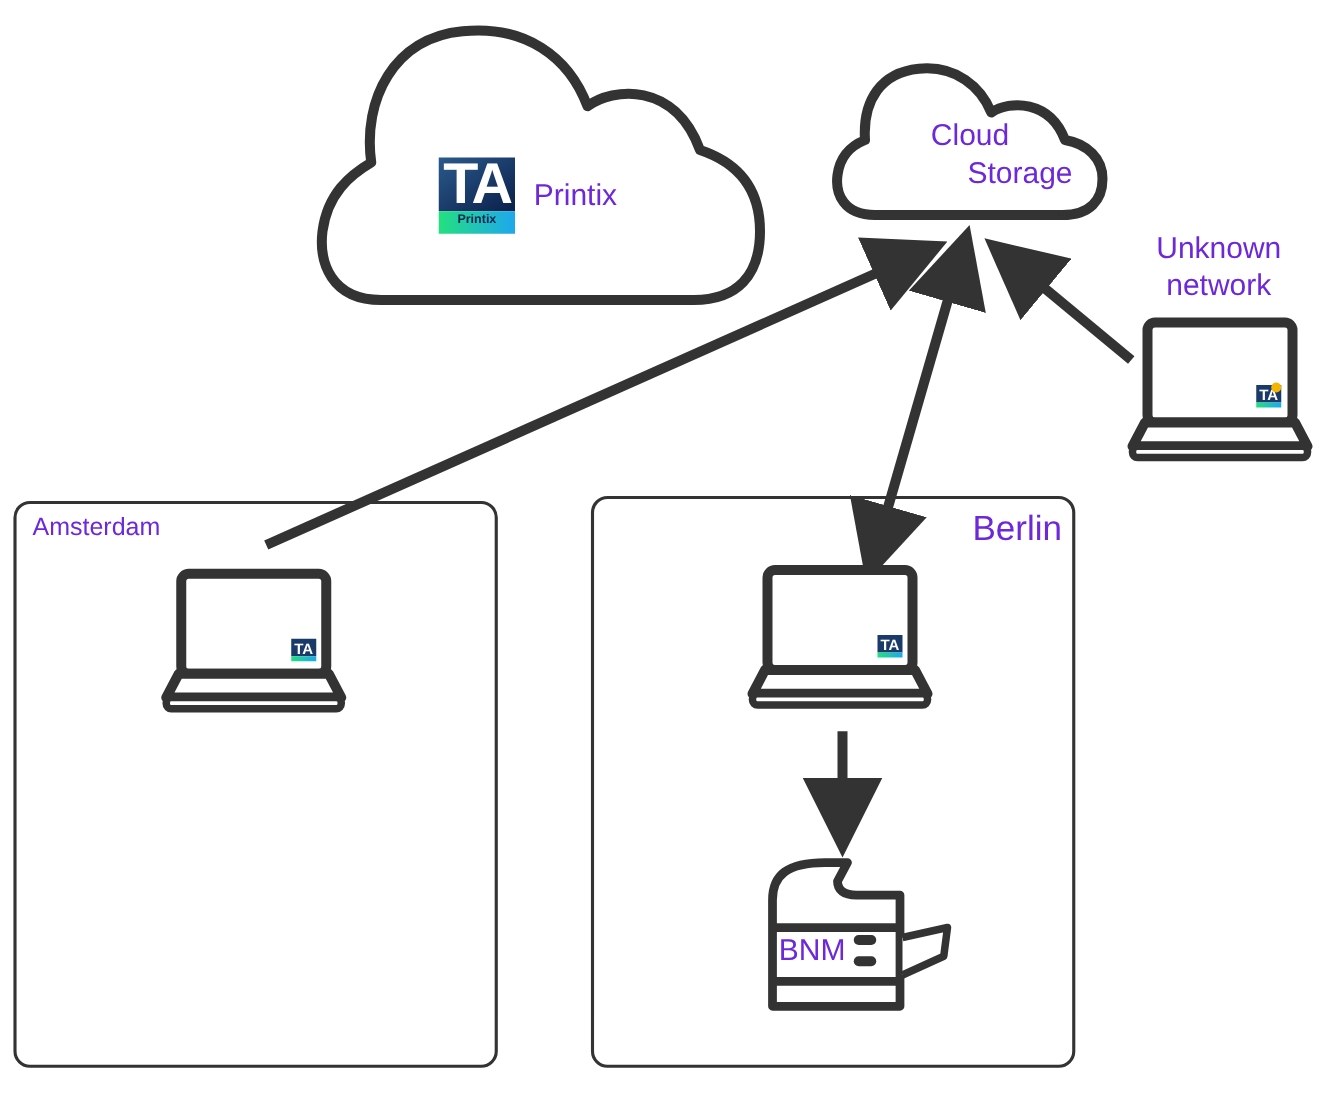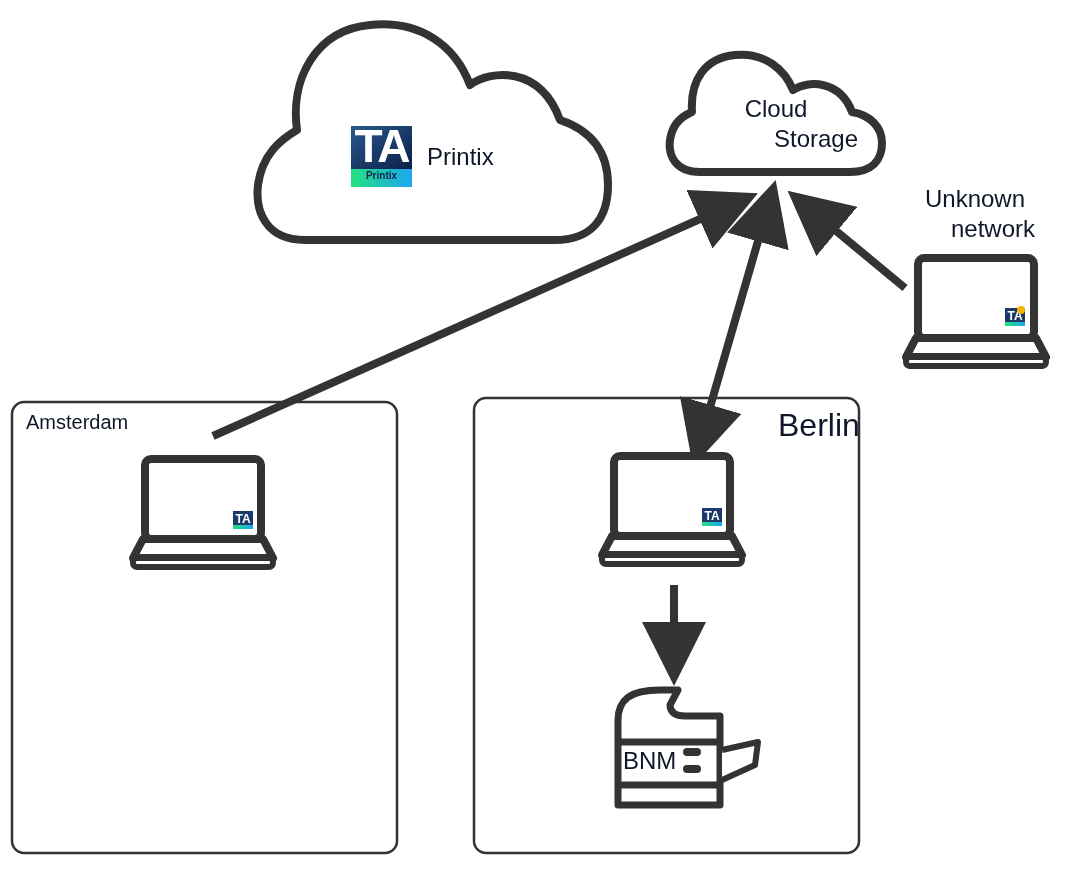--- a/index.html
+++ b/index.html
@@ -1,18 +1,18 @@
 <!DOCTYPE html>
 <html><head>
 <meta charset="utf-8">
 <style>
   html, body { margin:0; padding:0; background:#ffffff; }
   body { width:1070px; height:875px; position:relative; overflow:hidden; font-family:"Liberation Sans", sans-serif; color:#333333; }
   svg.diagram { position:absolute; left:0; top:0; }
-  .lbl { position:absolute; font-family:"Liberation Sans", sans-serif; color:#0f172a; white-space:nowrap; }
+  .lbl { position:absolute; font-family:"Liberation Sans", sans-serif; color:#6d28d9; white-space:nowrap; }
   .center { text-align:center; }
 </style>
 </head>
 <body>
 
 <svg class="diagram" width="1070" height="875" viewBox="0 0 1070 875">
   <defs>
     <linearGradient id="lgBar" x1="0" x2="1" y1="0" y2="0">
       <stop offset="0" stop-color="#23e07f"></stop>
       <stop offset="1" stop-color="#1ea7ee"></stop>
@@ -91,18 +91,18 @@
 </svg>
 
 <div class="lbl" style="left:351px; top:121px; width:61px; text-align:center; font-size:46px; font-weight:bold; color:#ffffff; letter-spacing:-2px; line-height:50px;">TA</div>
 <div class="lbl" style="left:351px; top:170px; width:61px; text-align:center; font-size:10px; font-weight:bold; color:#0d2350;">Printix</div>
 <div class="lbl" style="left:427px; top:143px; font-size:24px;">Printix</div>
 
 <div class="lbl center" style="left:726px; top:95px; width:100px; font-size:24px;">Cloud</div>
 <div class="lbl center" style="left:766px; top:125px; width:100px; font-size:24px;">Storage</div>
 
 <div class="lbl center" style="left:915px; top:185px; width:120px; font-size:24px;">Unknown</div>
-<div class="lbl center" style="left:915px; top:215px; width:120px; font-size:24px;text-align:right;">network</div>
+<div class="lbl center" style="left:915px; top:215px; width:120px; font-size:24px;">network</div>
 
 <div class="lbl" style="left:26px; top:411px; font-size:20px;">Amsterdam</div>
-<div class="lbl" style="left:778px; top:407px; font-size:32px;">Berlin</div>
+<div class="lbl" style="left:778px; top:407px; font-size:28px;">Berlin</div>
 
 <div class="lbl" style="left:623px; top:747px; font-size:24px;">BNM</div>
 
 </body></html>

